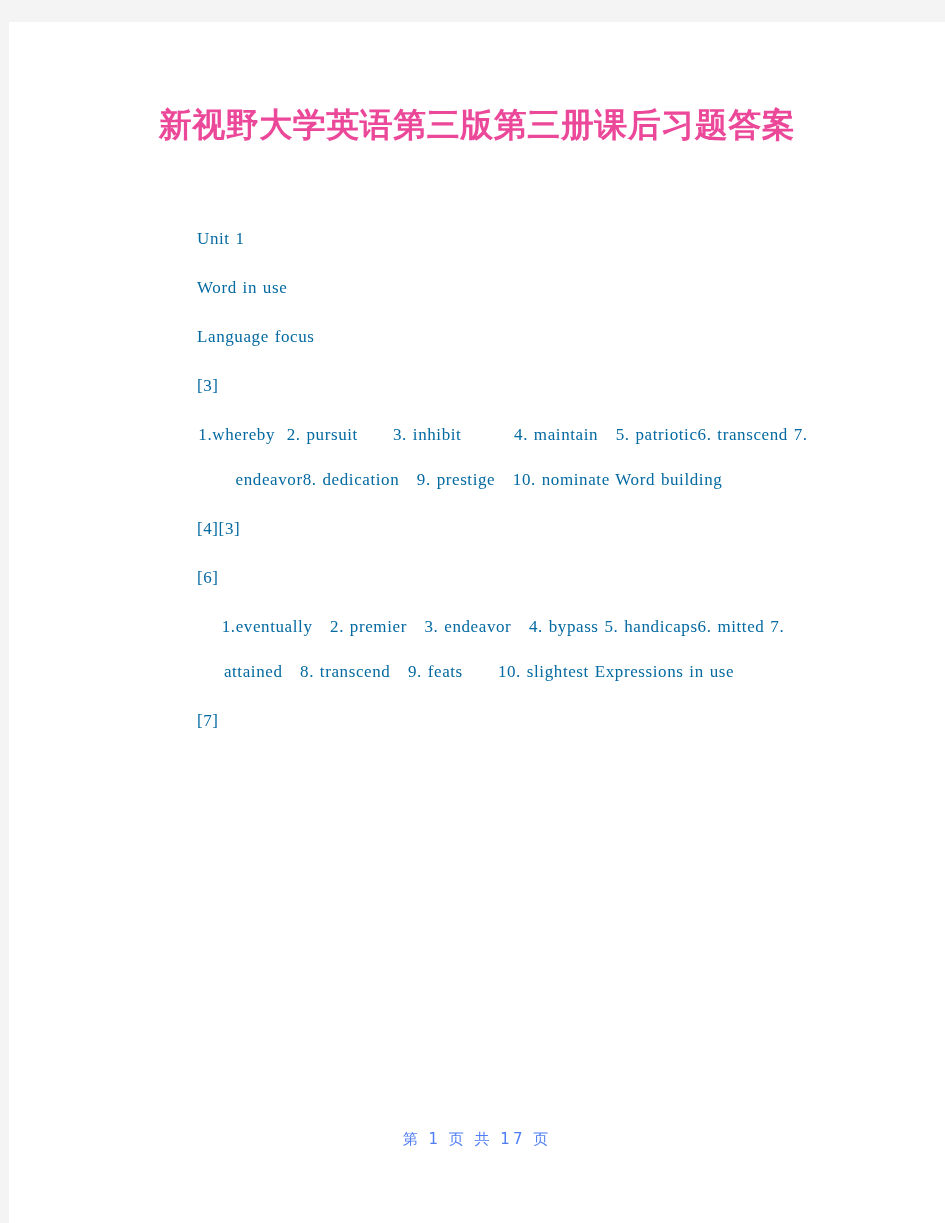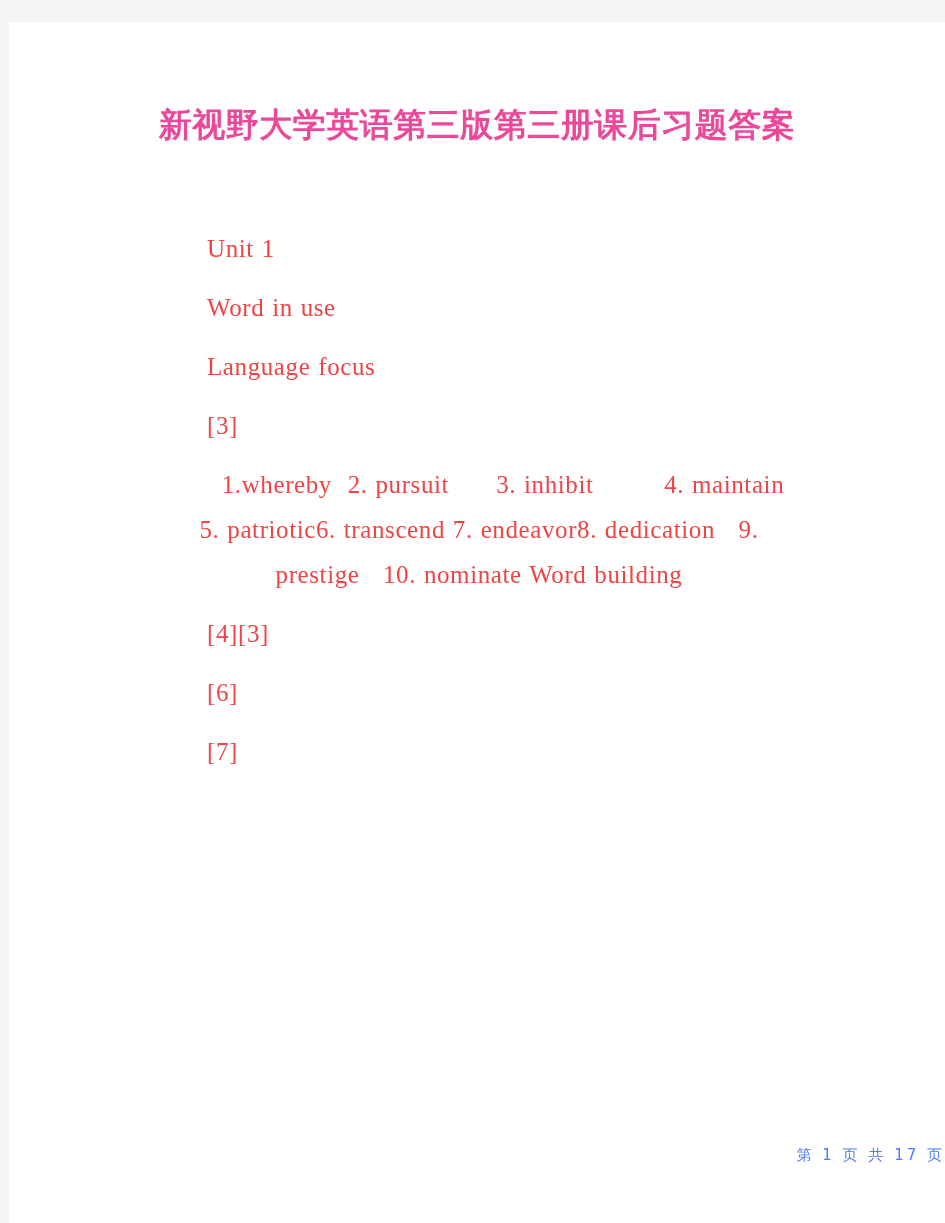--- a/index.html
+++ b/index.html
@@ -44,66 +44,66 @@
 
   
   .doc-body {
     position: absolute;
     left: 136px;
     top: 190px;
     width: 668px;
   }
 
   .para {
-    margin: 14px;
+    margin: 4px;
     padding: 0;
-    color: #ef4444;
+    color: #0369a1;
     font-family: "Liberation Serif", "DejaVu Serif", serif;
-    font-size: 25px;
+    font-size: 17px;
     line-height: 45px;
     letter-spacing: 0.6px;
     text-indent: 48px;
     word-spacing: 1px;
     white-space: pre-wrap;
   }
 
   
   .para.multi {
     text-align: center;
   }
 
   
   .doc-footer {
     position: absolute;
     left: 0;
     top: 1107px;
     width: 936px;
-    text-align: right;
+    text-align: center;
     color: #4f7df3;
     font-family: "DejaVu Sans", "Liberation Sans", sans-serif;
     font-size: 15px;
     letter-spacing: 3px;
     line-height: 20px;
     white-space: nowrap;
-    margin-top: 16px;
   }
 </style>
 </head>
 <body>
 
 <div id="page-sheet">
 
   <div class="doc-title">新视野大学英语第三版第三册课后习题答案</div>
 
   <div class="doc-body">
     <p class="para">Unit 1</p>
     <p class="para">Word in use</p>
     <p class="para">Language focus</p>
     <p class="para">[3]</p>
     <p class="para multi">1.whereby  2. pursuit      3. inhibit         4. maintain   5. patriotic6. transcend 7. endeavor8. dedication   9. prestige   10. nominate Word building</p>
     <p class="para">[4][3]</p>
     <p class="para">[6]</p>
+    <p class="para multi">1.eventually   2. premier   3. endeavor   4. bypass 5. handicaps6. mitted 7. attained   8. transcend   9. feats      10. slightest Expressions in use</p>
     <p class="para">[7]</p>
   </div>
 
   <div class="doc-footer">第 1 页 共 17 页</div>
 
 </div>
 
 </body></html>

